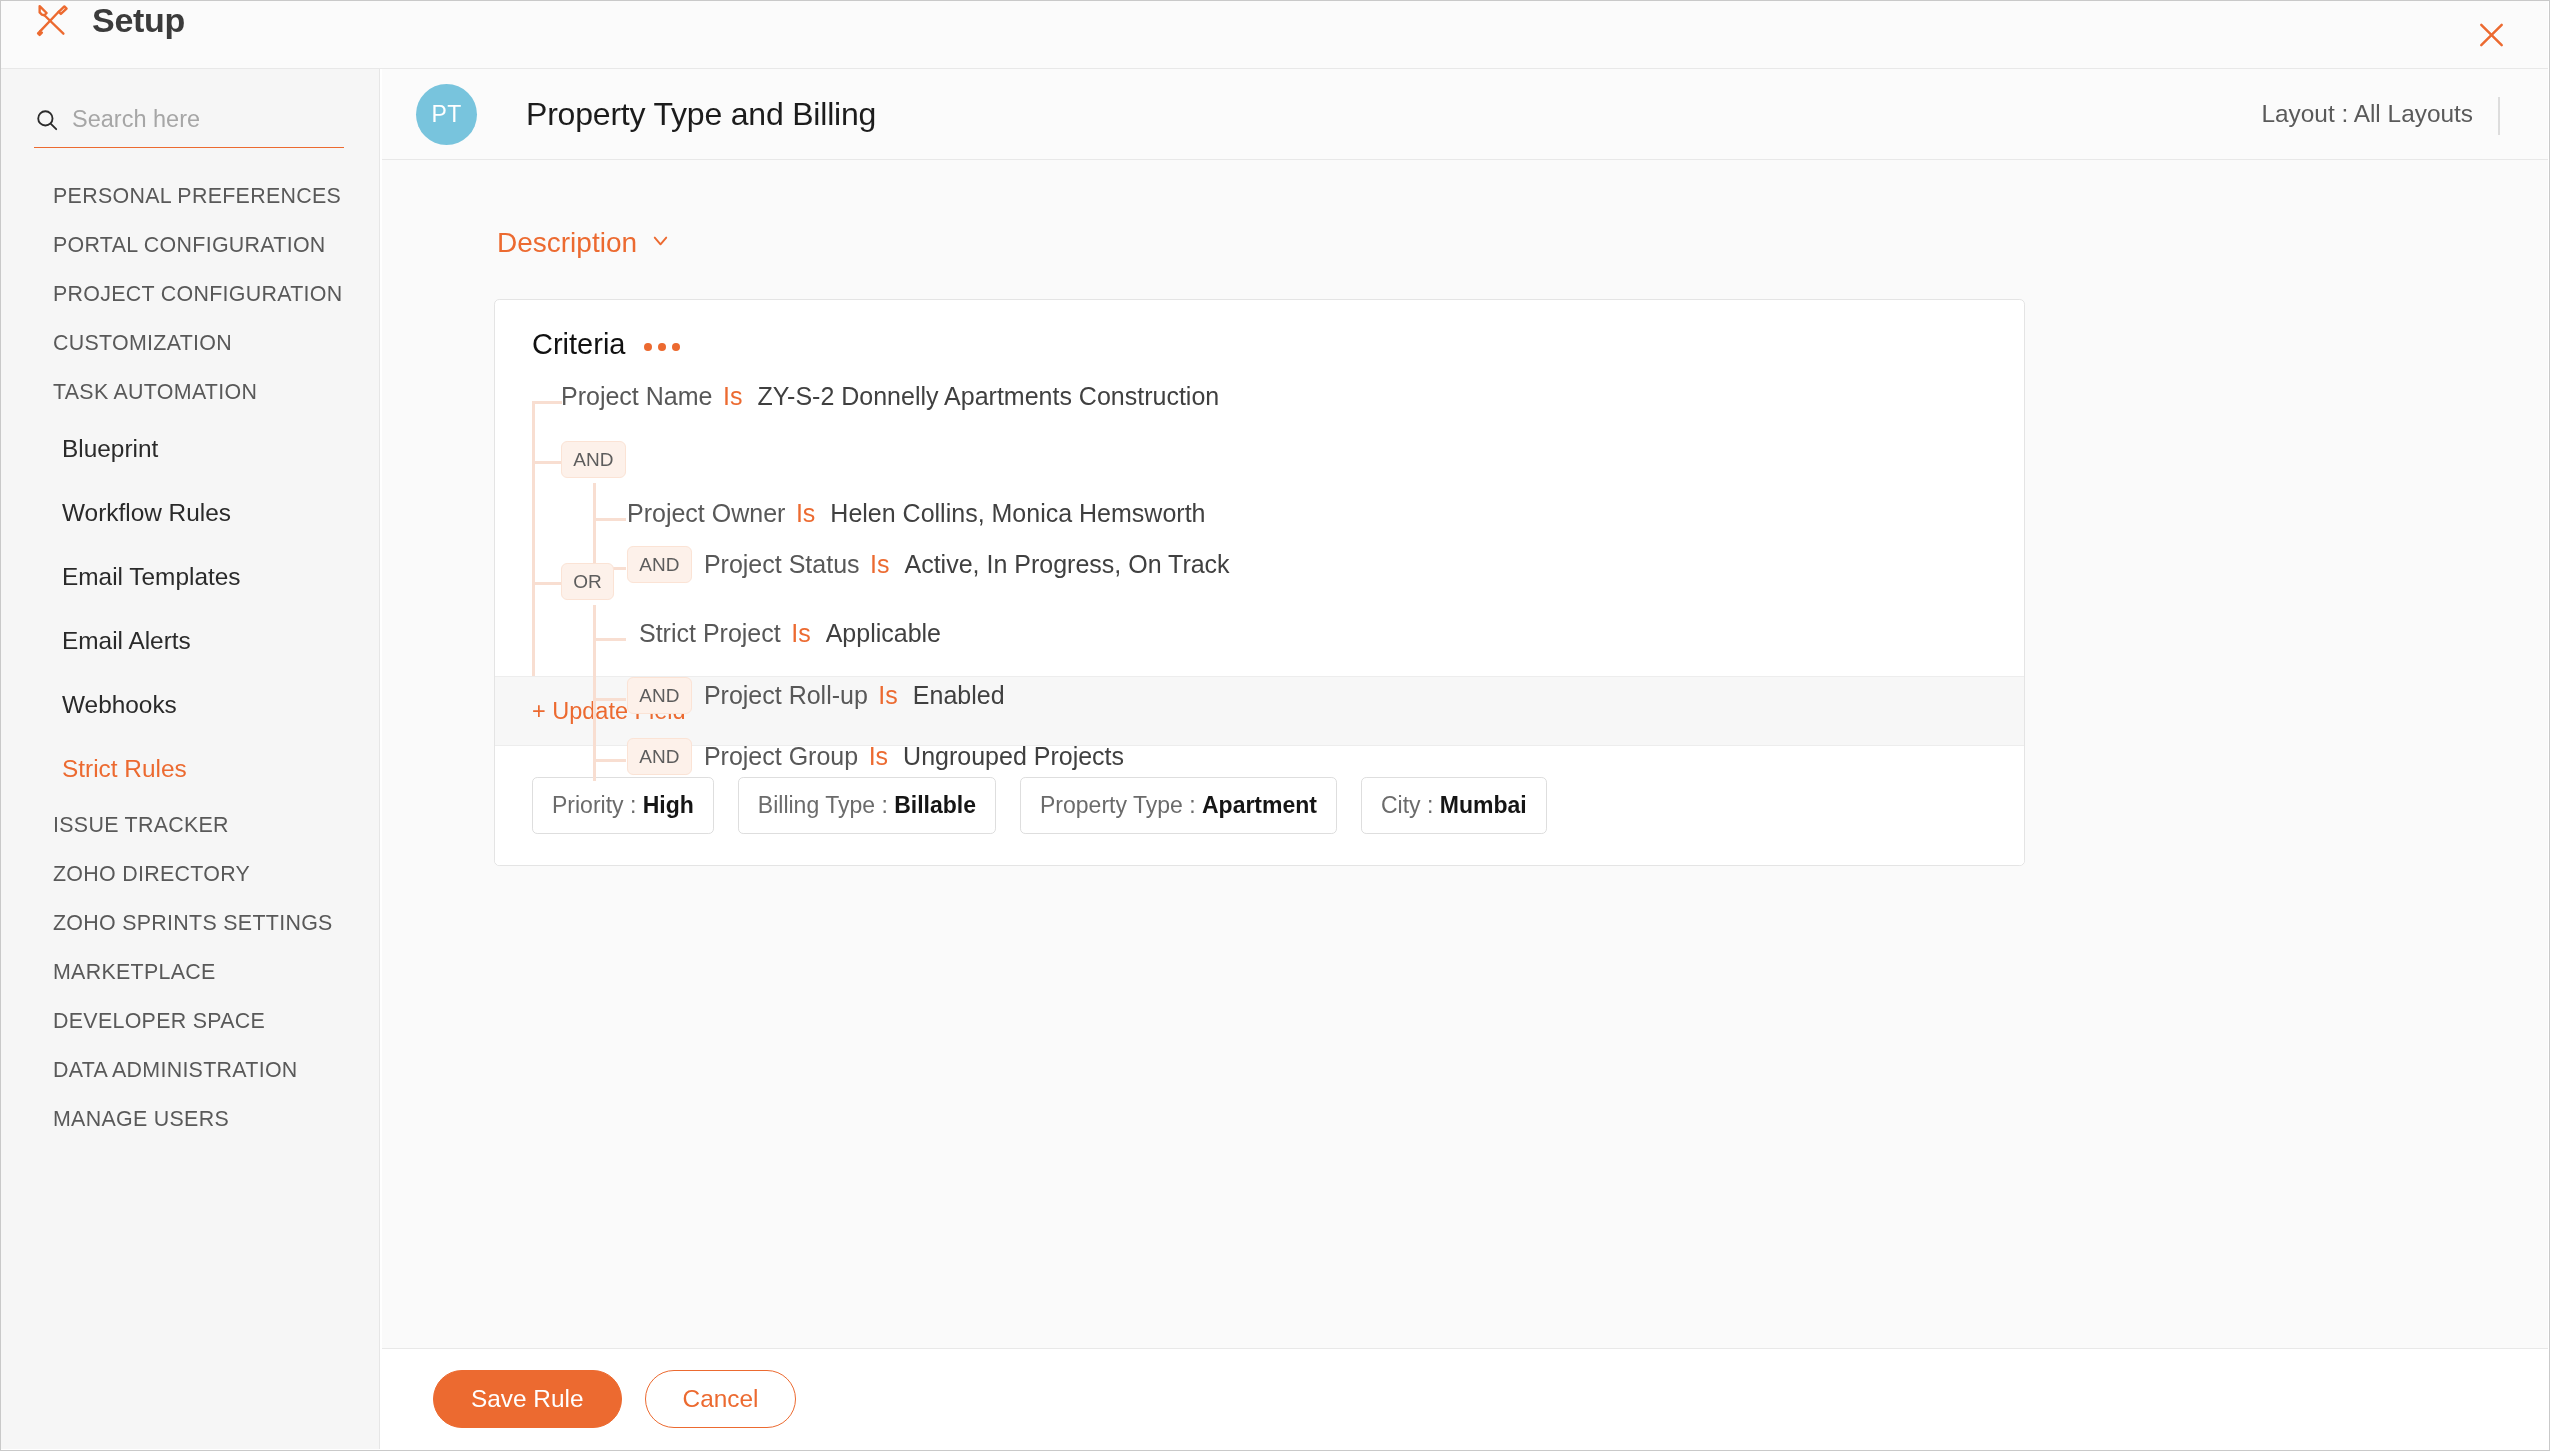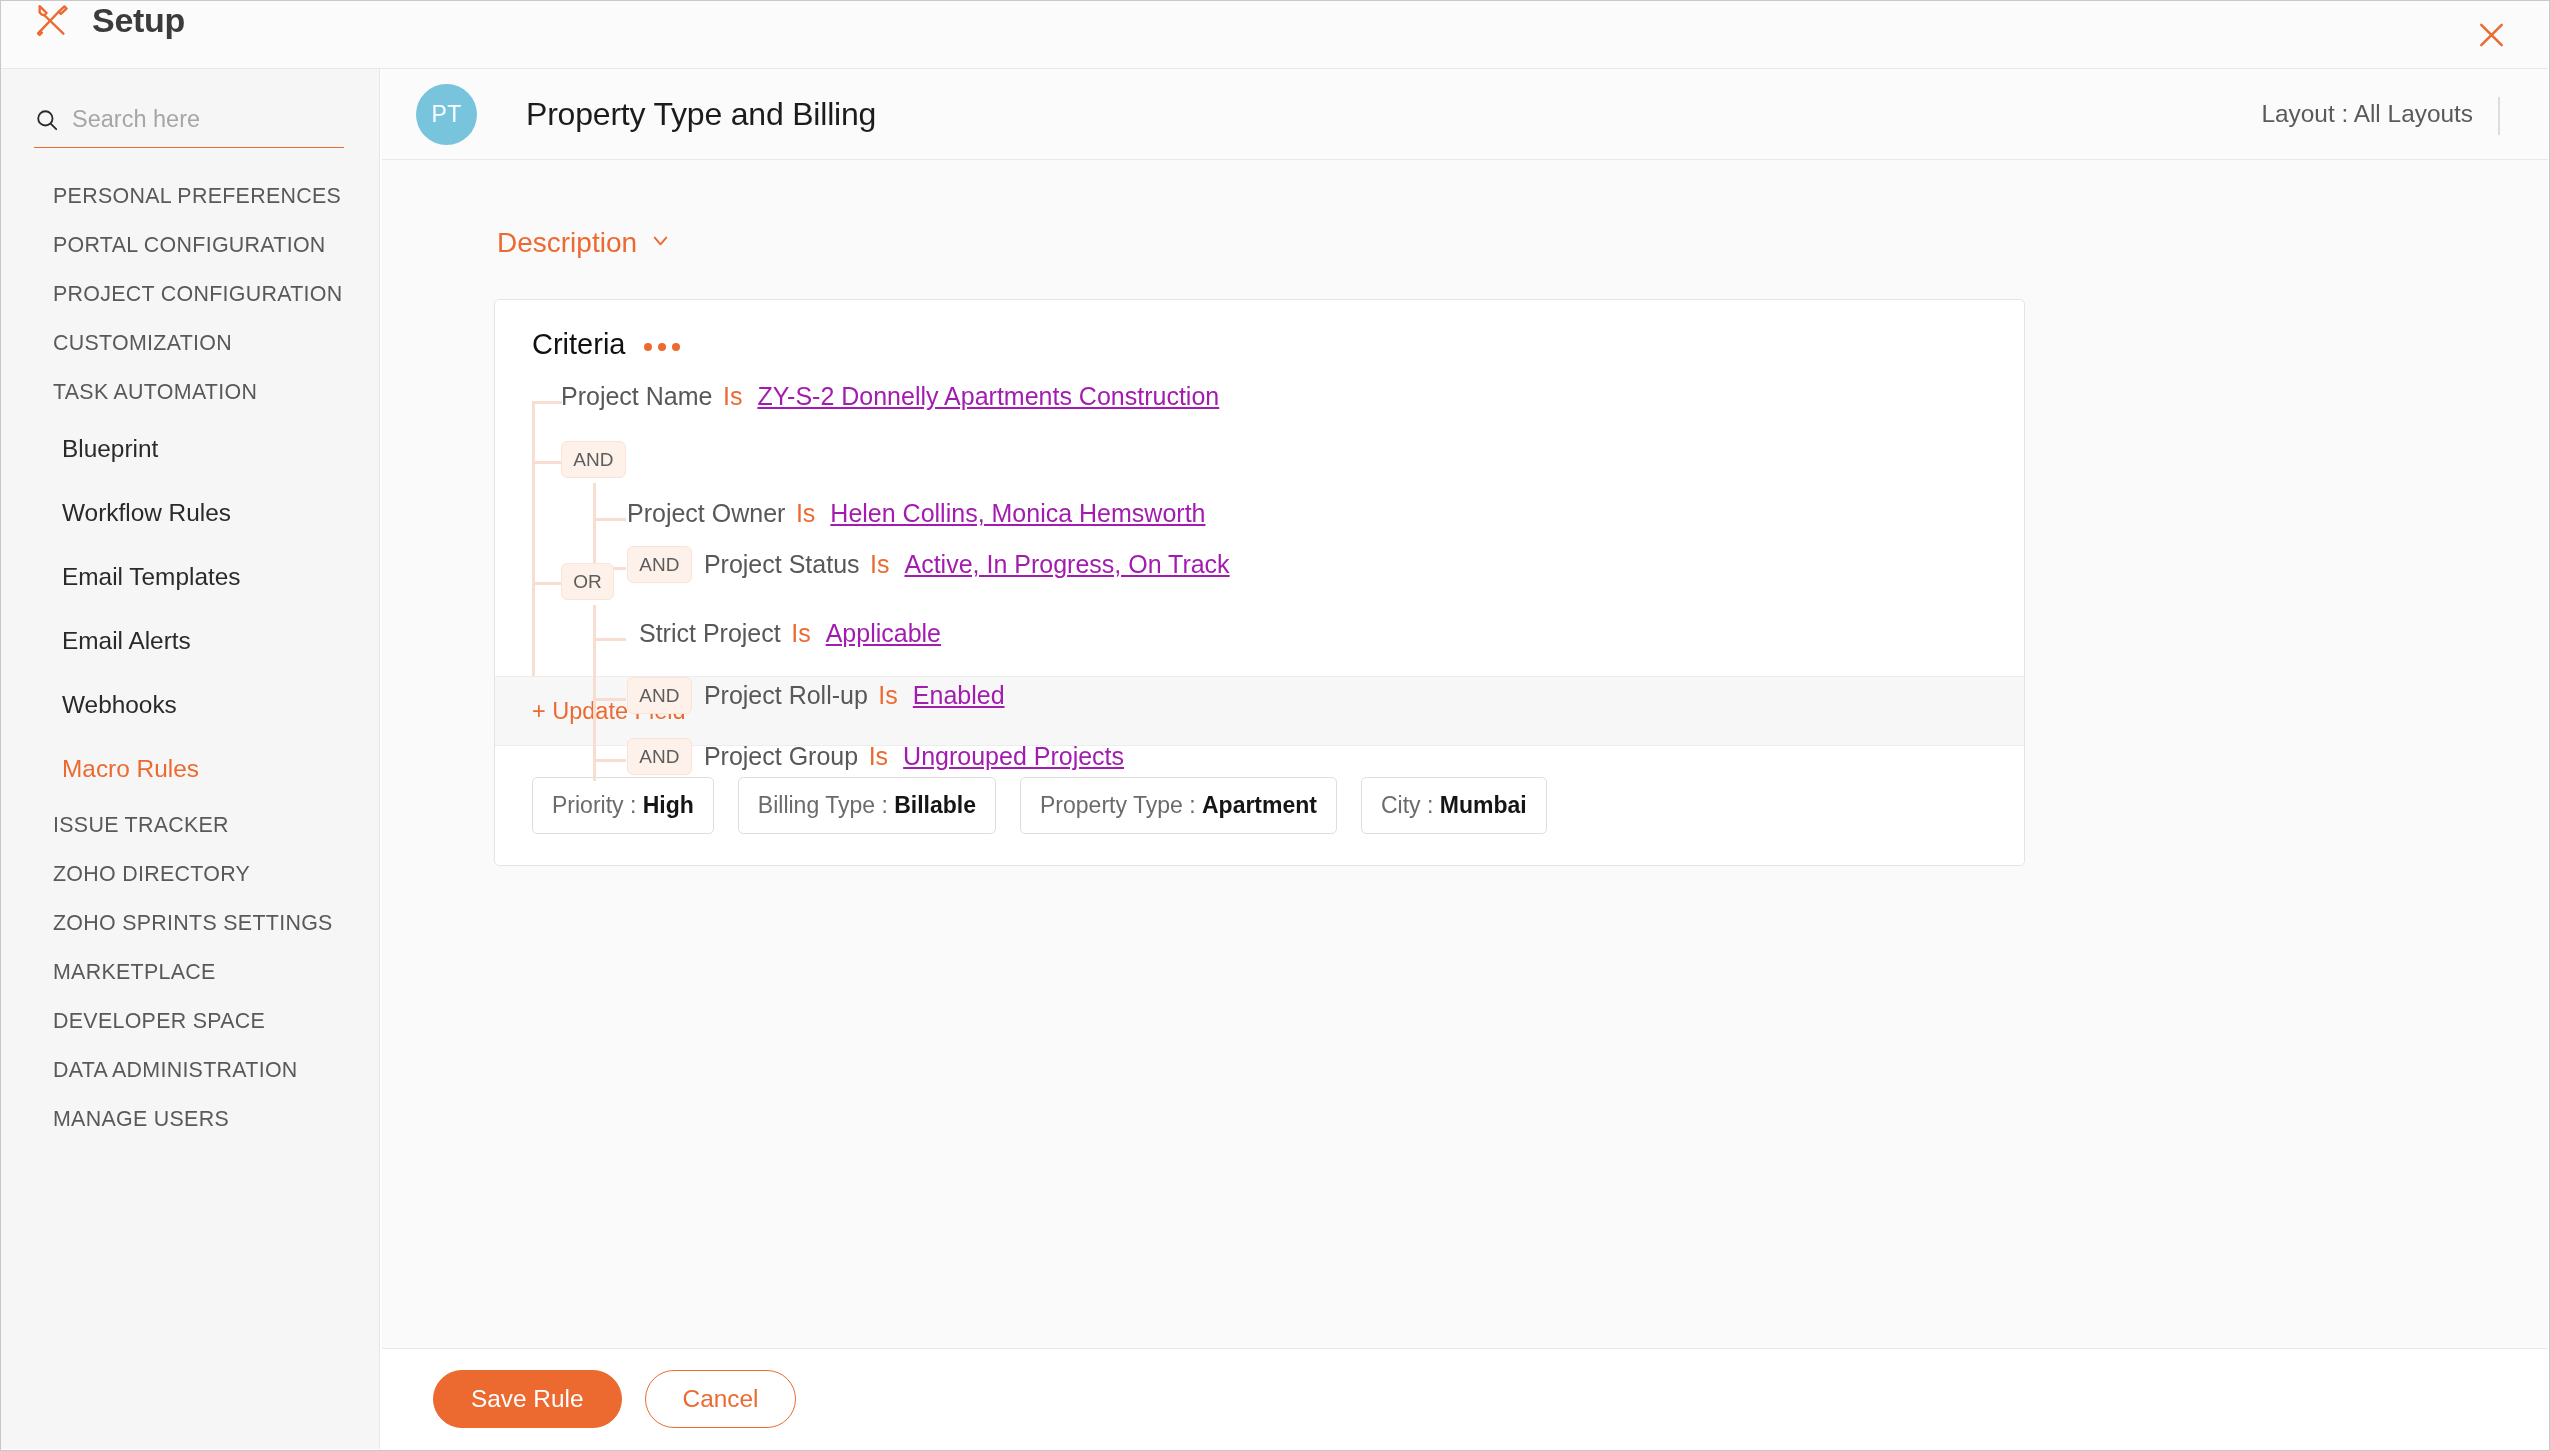--- a/index.html
+++ b/index.html
@@ -209,21 +209,21 @@
     border: 1.7px solid #fbe3d5;
     border-radius: 6.1px;
     color: #5d5d5d;
     font-size: 19px;
     padding: 7.8px 11.3px 8.7px;
     line-height: 1;
     margin-right: 12.2px;
   }
   .crit-field { font-size: 25px; color: #585858; }
   .crit-cond { font-size: 25px; color: #ec6a30; margin-left: 10.5px; }
-  .crit-value { font-size: 25px; color: #a21caf; margin-left: 15px; text-decoration: underline; }
+  .crit-value { font-size: 25px; color: #404040; margin-left: 15px; }
 
   
   .update-band {
     background: #f7f7f7;
     border-top: 1.7px solid #ededed;
     border-bottom: 1.7px solid #ededed;
     height: 70px;
     display: flex;
     align-items: center;
     padding-left: 37px;
@@ -321,21 +321,21 @@
         <div class="nav-section">PERSONAL PREFERENCES</div>
         <div class="nav-section">PORTAL CONFIGURATION</div>
         <div class="nav-section">PROJECT CONFIGURATION</div>
         <div class="nav-section">CUSTOMIZATION</div>
         <div class="nav-section">TASK AUTOMATION</div>
         <div class="nav-item">Blueprint</div>
         <div class="nav-item">Workflow Rules</div>
         <div class="nav-item">Email Templates</div>
         <div class="nav-item">Email Alerts</div>
         <div class="nav-item">Webhooks</div>
-        <div class="nav-item active">Macro Rules</div>
+        <div class="nav-item active">Strict Rules</div>
         <div class="nav-section">ISSUE TRACKER</div>
         <div class="nav-section">ZOHO DIRECTORY</div>
         <div class="nav-section">ZOHO SPRINTS SETTINGS</div>
         <div class="nav-section">MARKETPLACE</div>
         <div class="nav-section">DEVELOPER SPACE</div>
         <div class="nav-section">DATA ADMINISTRATION</div>
         <div class="nav-section">MANAGE USERS</div>
       </div>
   </div>
 

